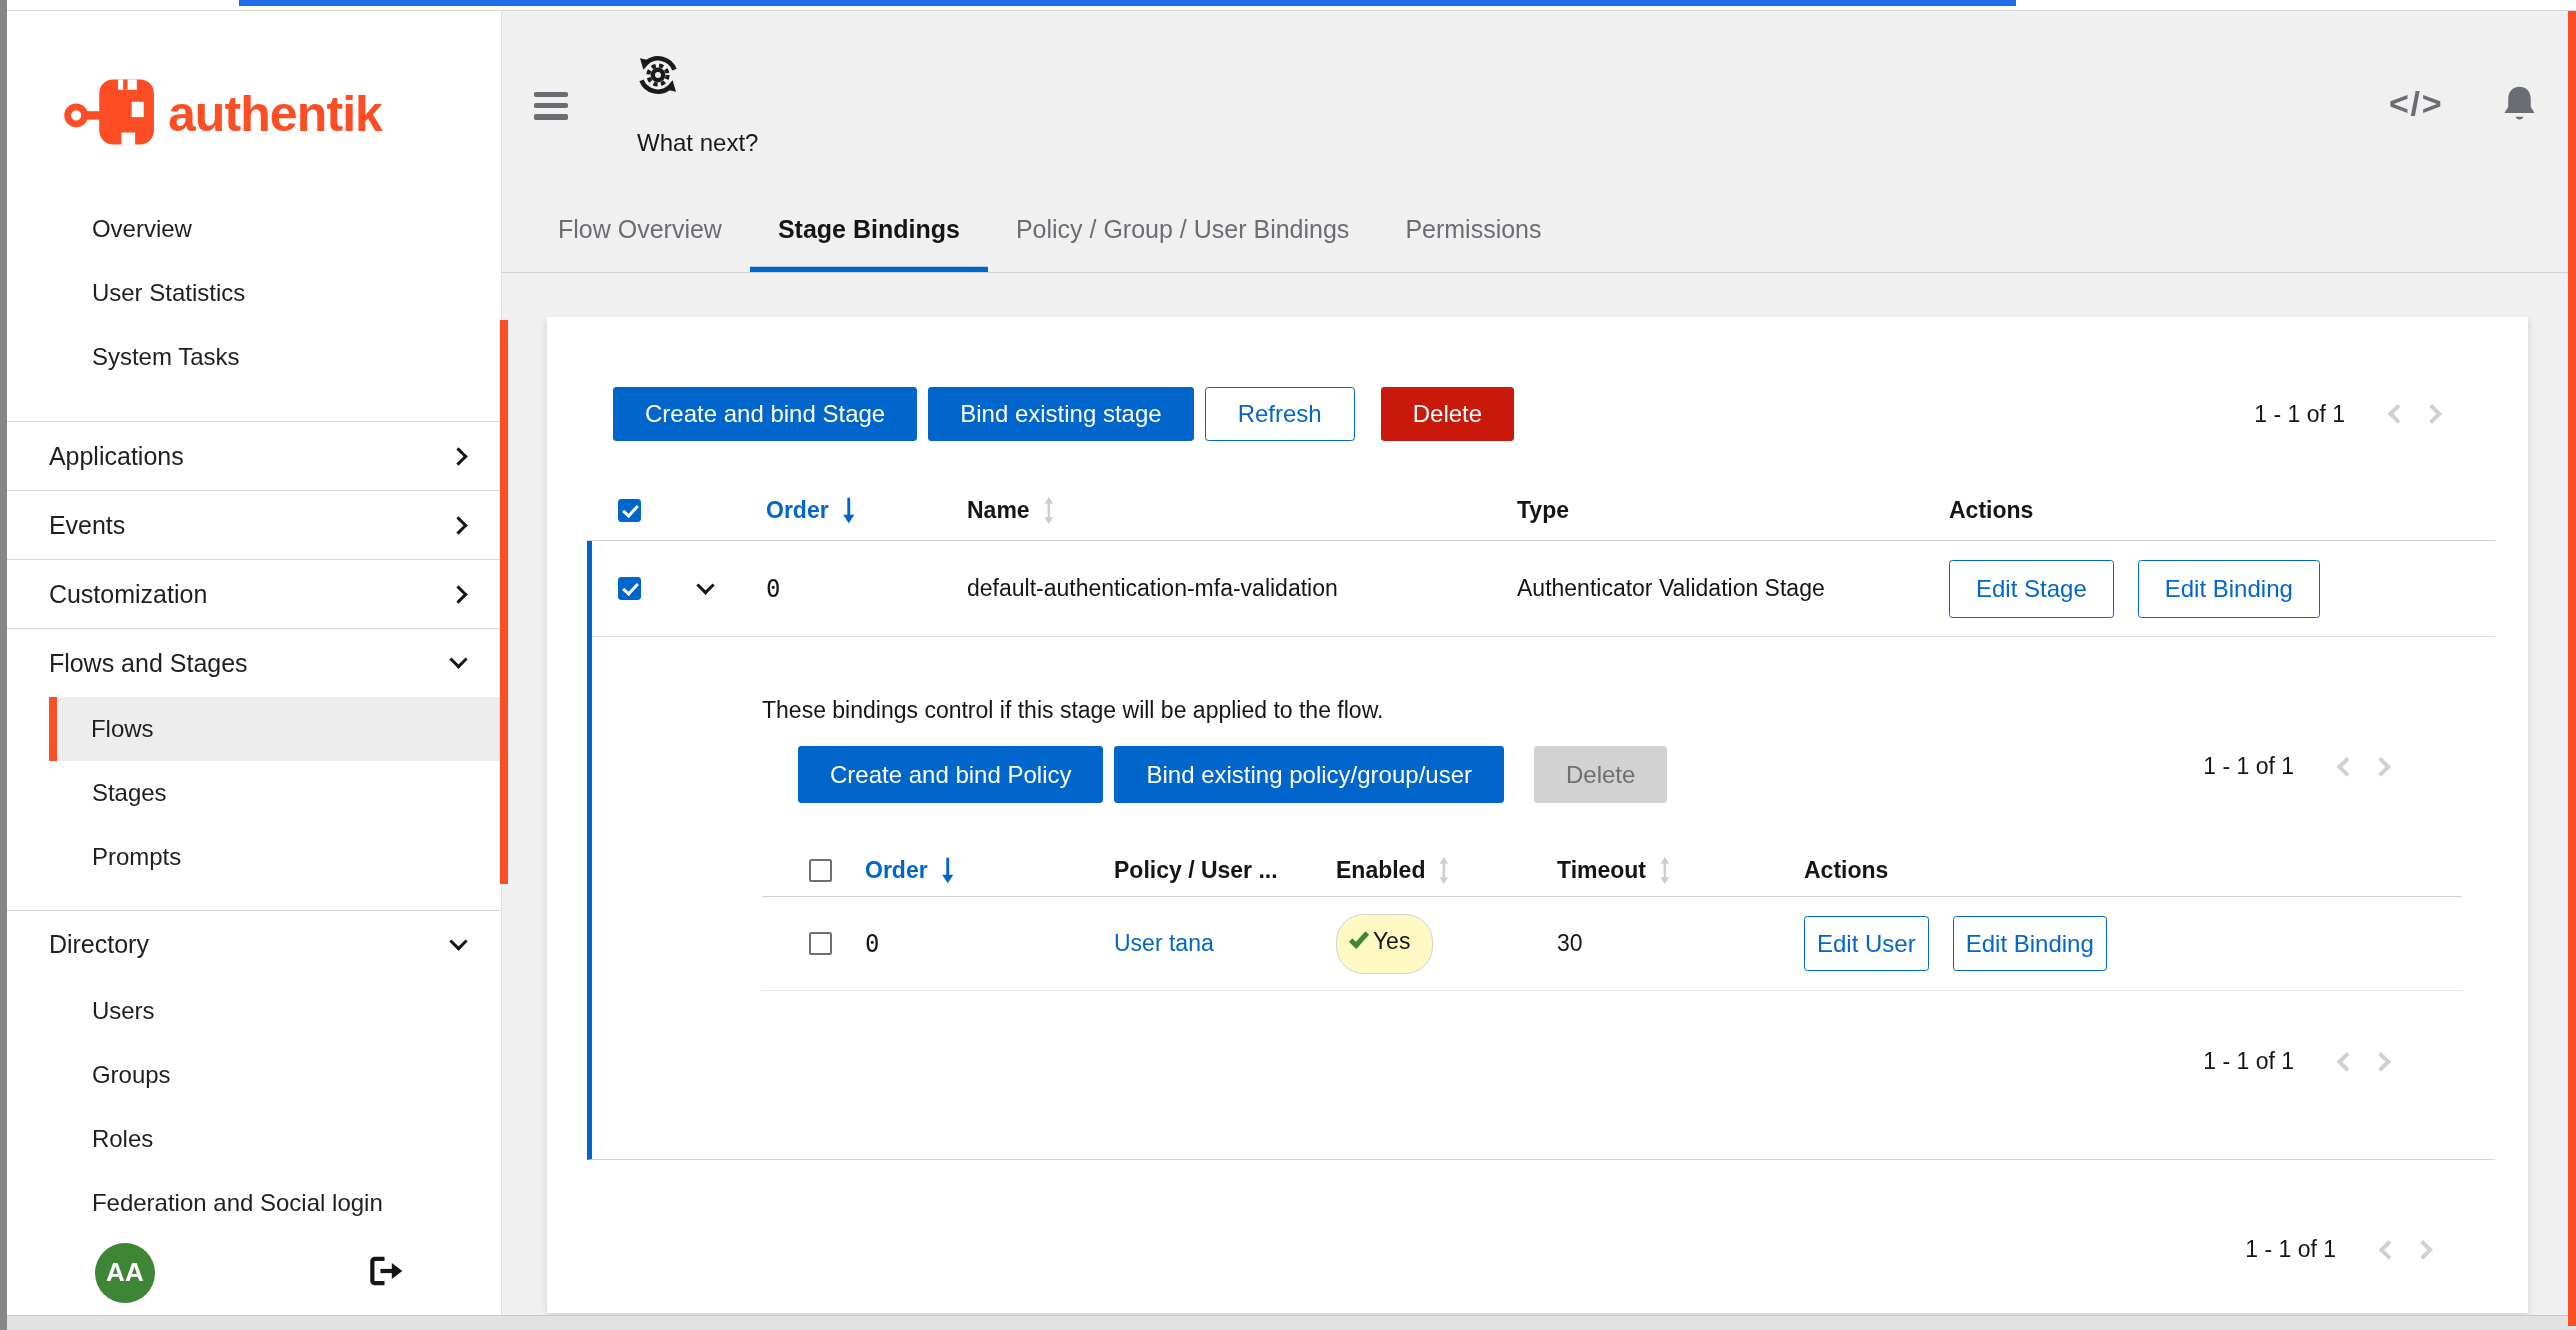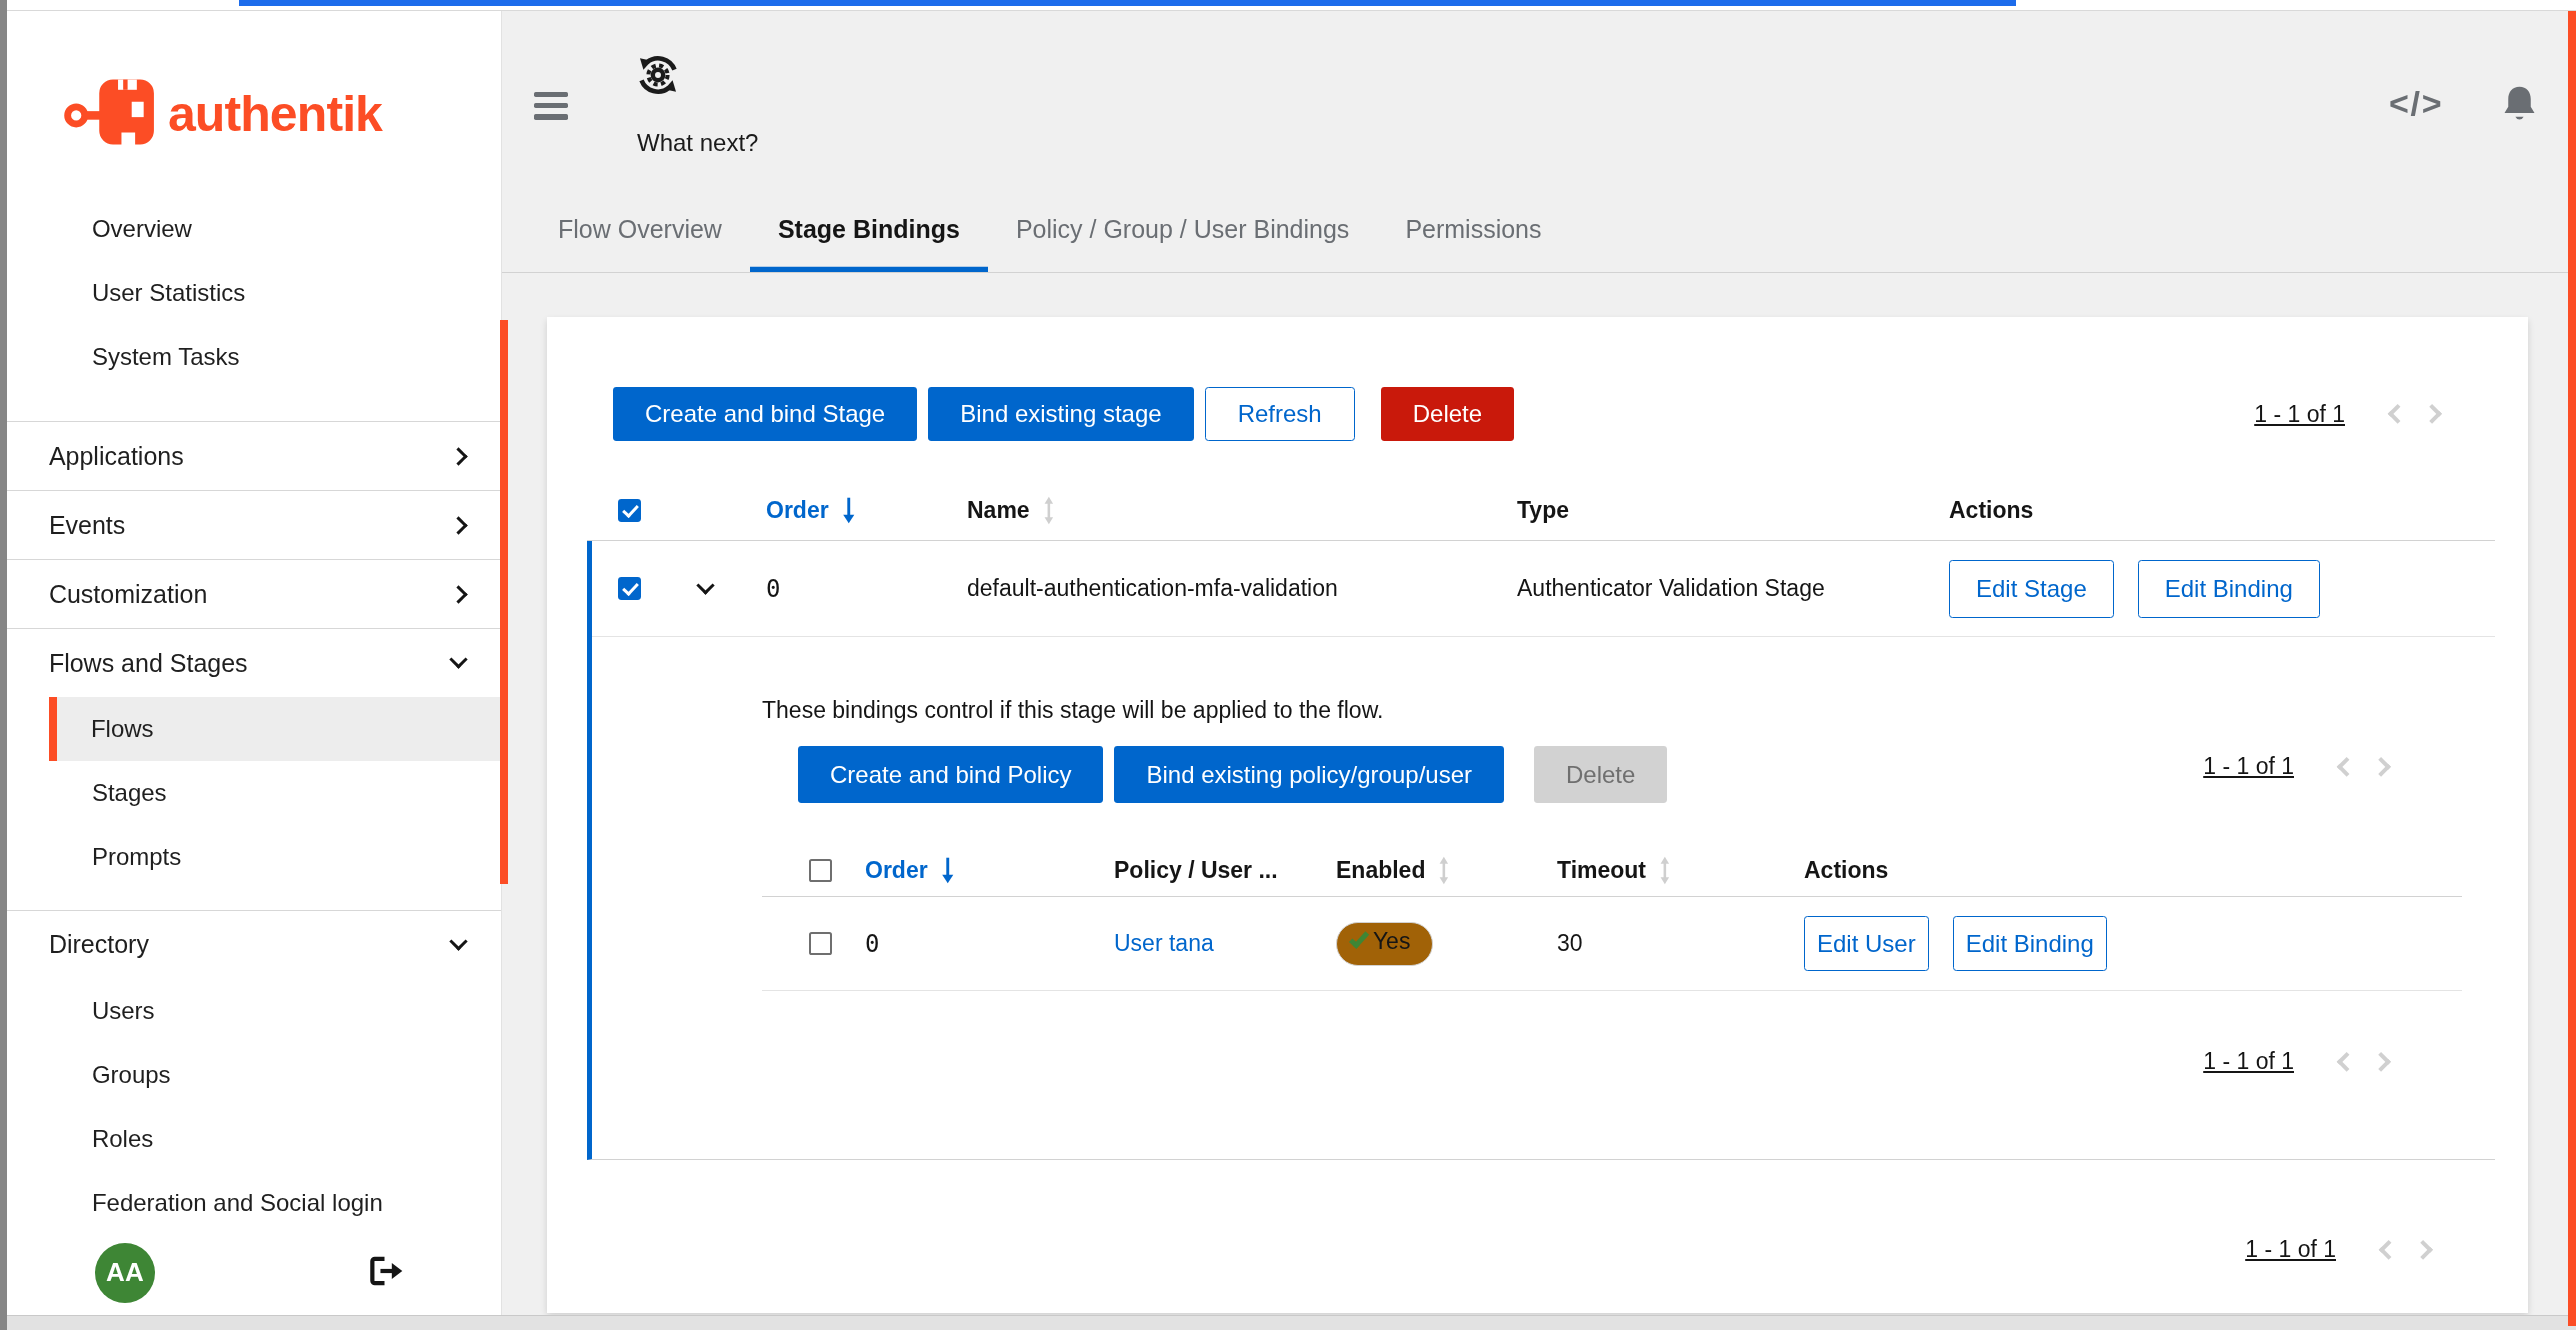--- a/index.html
+++ b/index.html
@@ -52,21 +52,21 @@
   .btn { font-family:"Liberation Sans", sans-serif; font-size:24px; height:54px; padding:0 32px; border-radius:3.4px; border:none; cursor:pointer; white-space:nowrap; }
   .btn + .btn { margin-left:11px; }
   .btn.primary { background:#0066cc; color:#ffffff; }
   .btn.outline { background:#ffffff; color:#0066cc; border:1.7px solid #0066cc; }
   .btn.danger { background:#c9190b; color:#ffffff; margin-left:26px; }
   .btn.disabled { background:#d2d2d2; color:#6f6f6f; cursor:default; }
   .btn.act { height:58px; padding:0 26px; font-size:24px; }
   .btn.act2 { height:55px; padding:0 12px; font-size:24px; }
 
   .pager { display:flex; align-items:center; font-size:23px; color:#151515; }
-  .pager .txt { margin-right:29px;text-decoration:underline; }
+  .pager .txt { margin-right:29px; }
   .pg-btn { width:41px; height:41px; display:flex; align-items:center; justify-content:center; cursor:pointer; }
   .pg-chev { width:13.7px; height:13.7px; border:solid #d0d0d0; border-width:0 4.3px 4.3px 0; }
   .pg-chev.l { transform:rotate(135deg); margin-left:6.9px; }
   .pg-chev.rr { transform:rotate(-45deg); margin-right:6.9px; }
   .ml-auto { margin-left:auto; }
 
   
   .table { margin:40px 33px 0 40px; }
   .grid-m { display:grid; grid-template-columns:81px 67px 201px 550px 432px 1fr; align-items:center; }
   .t-head { height:60px; border-bottom:1.7px solid #d2d2d2; font-weight:bold; font-size:23px; padding-left:31px; }
@@ -89,21 +89,21 @@
   .sub-toolbar { display:flex; align-items:flex-start; margin-top:22px; padding-left:36px; padding-right:57px; }
   .sub-toolbar .btn { height:57px; }
   .sub-table { margin-top:41px; }
   .grid-s { display:grid; grid-template-columns:103px 249px 222px 221px 247px 1fr; align-items:center; }
   .st-head { height:53px; border-bottom:1.7px solid #d2d2d2; font-weight:bold; font-size:23px; }
   .st-row { height:94px; border-bottom:1.7px solid #e4e4e4; font-size:23px; }
   .cb-off { margin-left:47px; }
   .sub-pager { display:flex; justify-content:flex-end; align-items:center; margin-top:50px; padding-right:57px; padding-bottom:77px; }
   .card-pager { display:flex; justify-content:flex-end; align-items:center; margin-top:69px; padding-right:81px; }
 
-  .pill { display:inline-flex; align-items:center; gap:8.6px; height:44px; padding:0 22px 4px 17px; border-radius:27.5px; background:#a16207; border:1.7px solid #d2d2d2; }
+  .pill { display:inline-flex; align-items:center; gap:8.6px; height:60px; padding:0 22px 4px 17px; border-radius:27.5px; background:#fef9c3; border:1.7px solid #d2d2d2; }
   .pill-check { width:10.3px; height:19px; border:solid #3e8635; border-width:0 5.2px 5.2px 0; transform:rotate(42deg); margin-top:-5.2px; }
   .pill-label { font-size:23px; color:#151515; }
 
   .sort-icon { display:inline-block; }
 </style>
 </head>
 <body>
 
 <div class="page">
 

